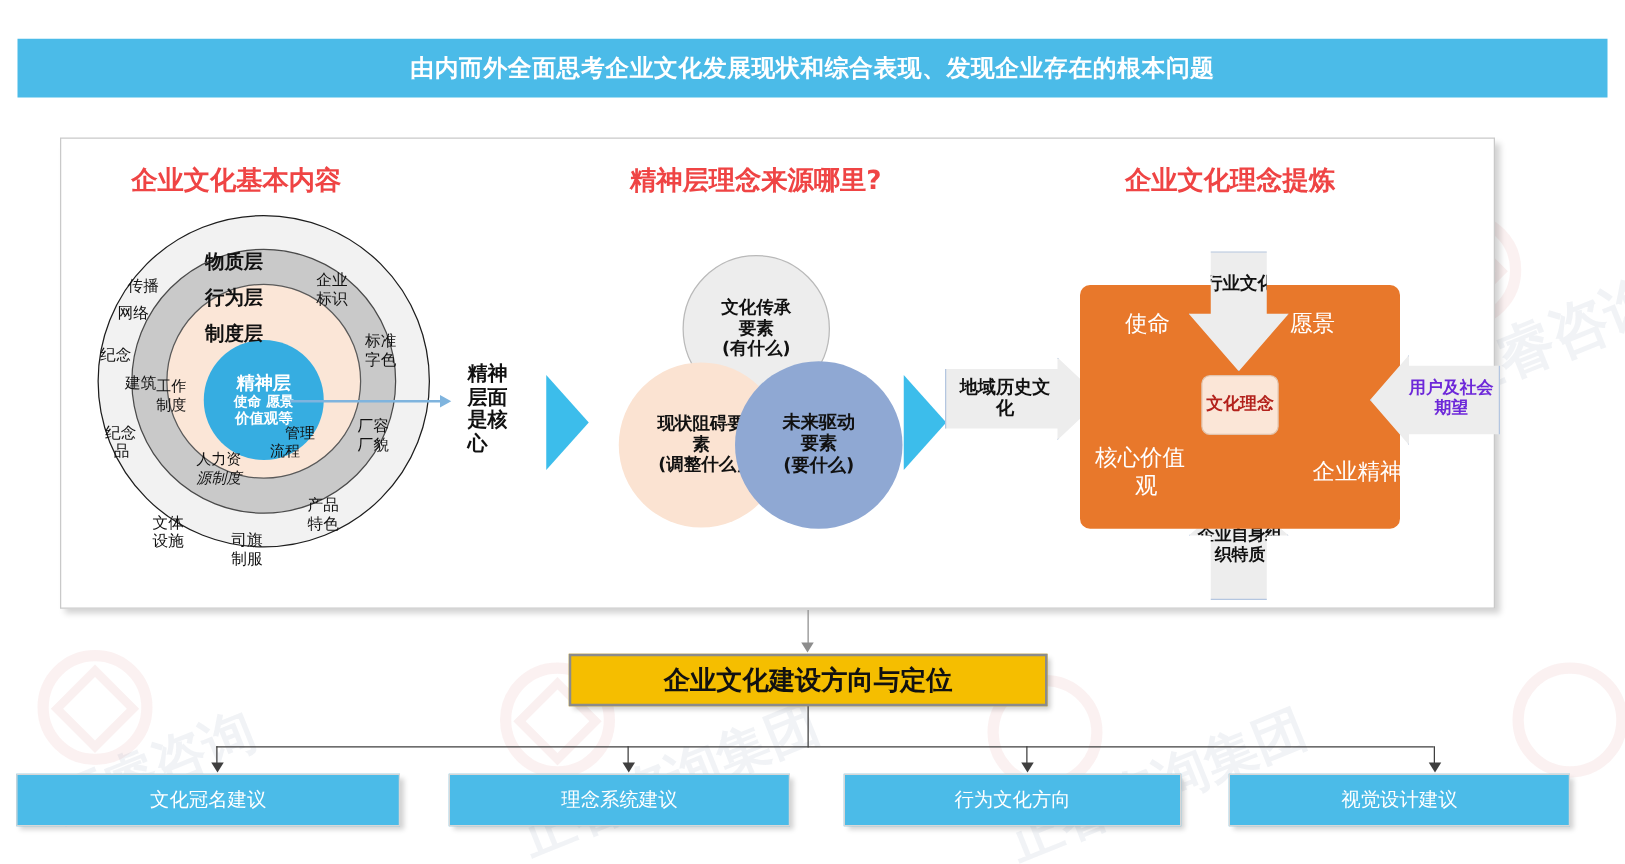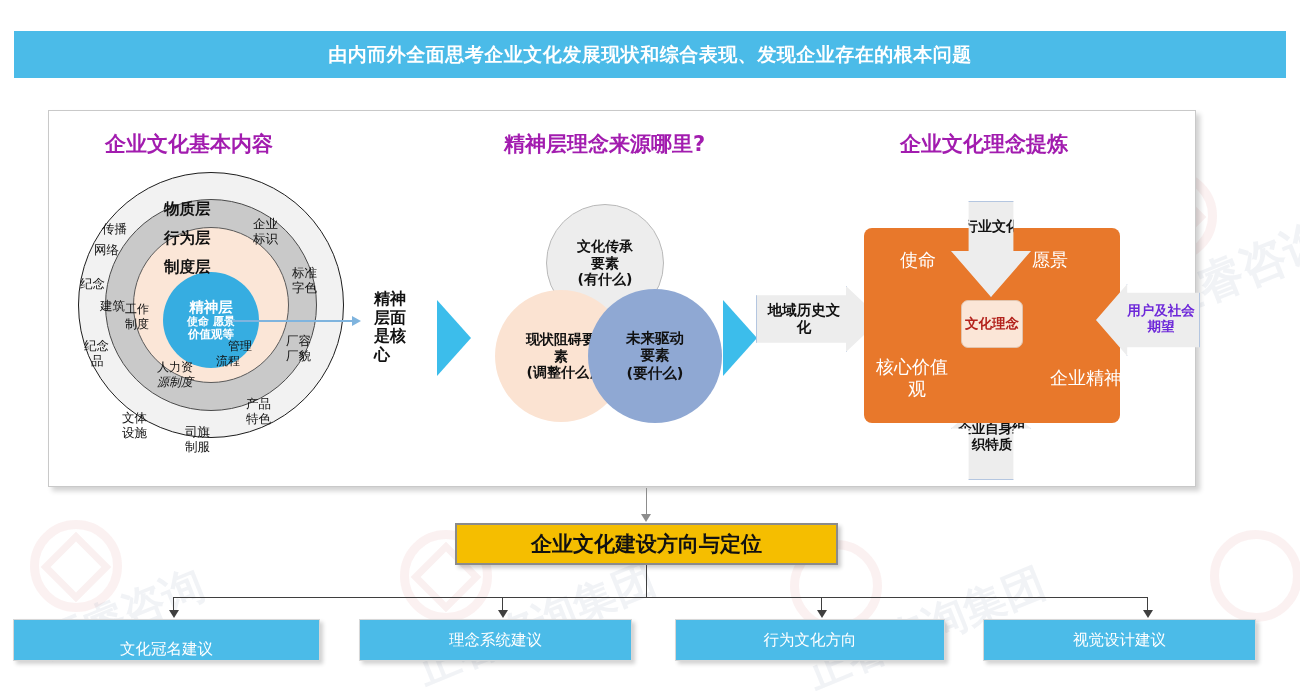--- a/index.html
+++ b/index.html
@@ -39,21 +39,21 @@
   }
 
   
   #panel {
     position:absolute; left:48px; top:110px; width:1148px; height:377px;
     background:#ffffff;
     border:1px solid #c9c9c9;
     box-shadow: 4px 4px 5px rgba(0,0,0,0.18);
   }
   .sect-title {
-    position:absolute; font-size:21px; font-weight:700; color:#a21caf;
+    position:absolute; font-size:21px; font-weight:700; color:#ef4444;
     white-space:nowrap;
   }
 
   
   .ring { position:absolute; border-radius:50%; }
   #ring1 { left:78px; top:172px; width:266px; height:266px;
            background:#f2f2f2; border:1.6px solid #1d1d1d; }
   #ring2 { left:105px; top:199px; width:212px; height:212px;
            background:#c9c9c9; border:1.4px solid #4a4a4a; }
   #ring3 { left:133px; top:227px; width:156px; height:156px;
@@ -328,21 +328,21 @@
   <div class="hline" style="left:173px;top:597px;width:974px;"></div>
   <div class="vline" style="left:173px;top:597px;height:16px;"></div>
   <div class="vline" style="left:502px;top:597px;height:16px;"></div>
   <div class="vline" style="left:821px;top:597px;height:16px;"></div>
   <div class="vline" style="left:1147px;top:597px;height:16px;"></div>
   <div class="arrowdown" style="left:169px;top:610px;"></div>
   <div class="arrowdown" style="left:498px;top:610px;"></div>
   <div class="arrowdown" style="left:817px;top:610px;"></div>
   <div class="arrowdown" style="left:1143px;top:610px;"></div>
 
-  <div class="bbox" style="left:13px;width:307px;align-items:flex-end;">
+  <div class="bbox" style="left:13px;width:307px;">
     <span>文化冠名建议</span>
   </div>
   <div class="bbox" style="left:359px;width:273px;">
     <span>理念系统建议</span>
   </div>
   <div class="bbox" style="left:675px;width:270px;">
     <span>行为文化方向</span>
   </div>
   <div class="bbox" style="left:983px;width:273px;">
     <span>视觉设计建议</span>

